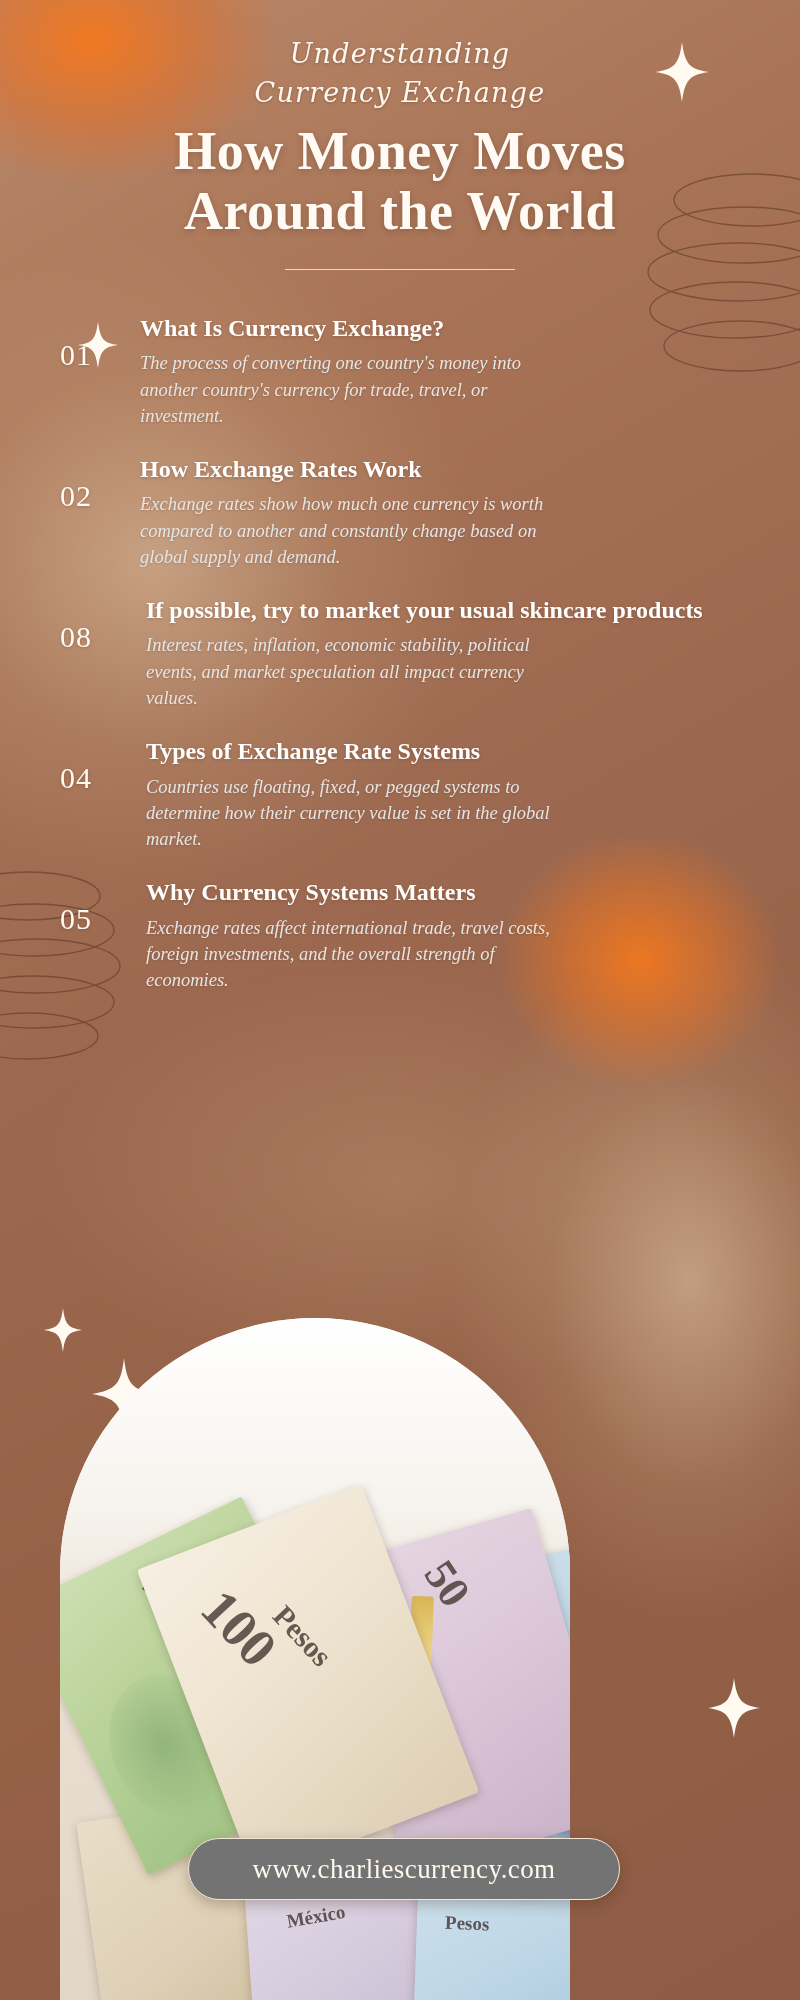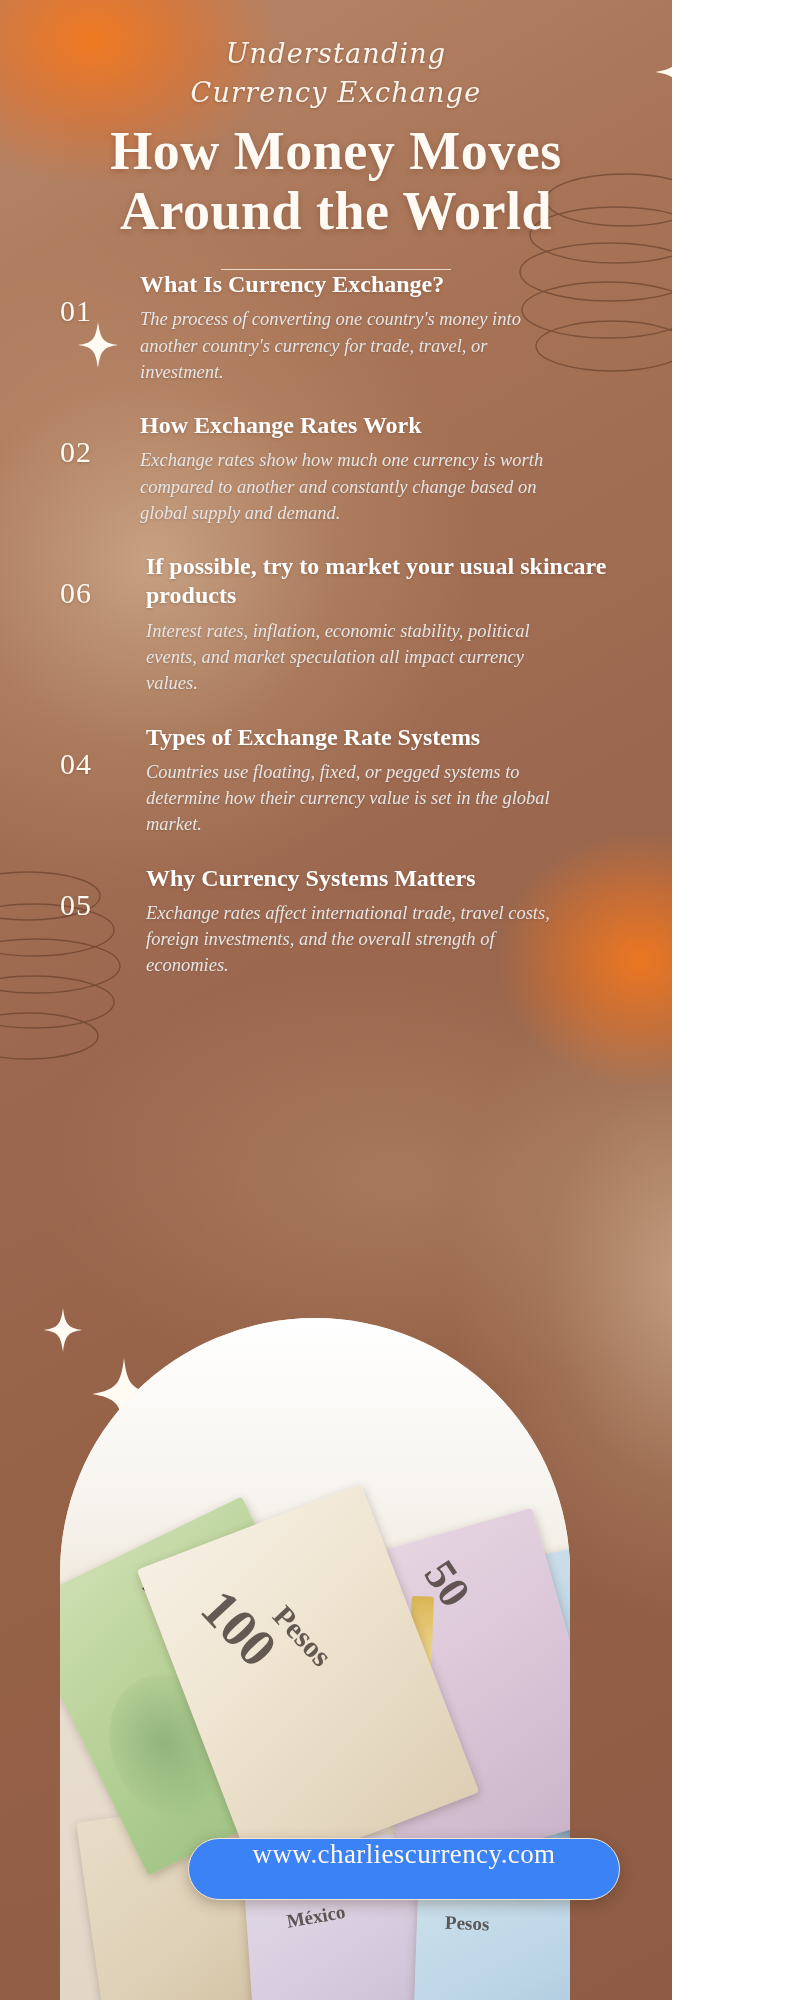--- a/index.html
+++ b/index.html
@@ -4,21 +4,21 @@
 <style>
   * { box-sizing: border-box; margin: 0; padding: 0; }
   html, body {
     width: 800px;
     height: 2000px;
     overflow: hidden;
     font-family: "Liberation Serif", serif;
   }
   #poster {
     position: relative;
-    width: 672px;
+    width: 800px;
     height: 2000px;
     background: #9d6d52;
     overflow: hidden;
   }
 
   
   .bg-base {
     position: absolute; inset: 0;
     background:
       radial-gradient(ellipse 260px 200px at 92px 40px, rgba(243,120,30,0.95) 0%, rgba(230,110,35,0.5) 40%, rgba(170,110,80,0) 72%),
@@ -67,21 +67,21 @@
     padding: 0 98px;
     text-shadow: 0 2px 6px rgba(85,50,30,.33);
   }
   .divider {
     width: 230px; height: 1px;
     background: rgba(255,248,240,.75);
     margin: 28px auto 0;
   }
 
   
-  .list { position: relative; padding: 0 63px 0 60px; }
+  .list { position: relative; margin-top: 44px; padding: 0 63px 0 60px; }
   .item { display: flex; align-items: flex-start; margin-bottom: 26px; }
   .num {
     flex: 0 0 78px;
     color: #fffaf2;
     font-family: "Liberation Serif", serif;
     font-size: 30px;
     letter-spacing: 1px;
     padding-top: 24px;
     text-shadow: 0 1px 3px rgba(85,50,30,.3);
   }
@@ -201,23 +201,24 @@
   .bbot3 .lbl { left: 28px; top: 56px; font-size: 19px; }
 
   
   .url-pill {
     position: absolute;
     left: 188px;
     top: 1838px;
     width: 432px;
     height: 62px;
     border-radius: 31px;
-    background: #3b82f6;
+    background: #737373;
     border: 1.5px solid #f3e6d6;
     display: flex;
+    align-items: center;
     justify-content: center;
     box-shadow: 0 4px 14px rgba(60,35,20,.3);
   }
   .url-pill span {
     color: #fff8ef;
     font-family: "Liberation Serif", serif;
     font-size: 27px;
     letter-spacing: .4px;
   }
 </style>
@@ -300,21 +301,21 @@
 
     <div class="item">
       <div class="num">02</div>
       <div class="item-body">
         <div class="item-title">How Exchange Rates Work</div>
         <div class="item-text">Exchange rates show how much one currency is worth compared to another and constantly change based on global supply and demand.</div>
       </div>
     </div>
 
     <div class="item indent">
-      <div class="num">06</div>
+      <div class="num">08</div>
       <div class="item-body">
         <div class="item-title">If possible, try to market your usual skincare products</div>
         <div class="item-text">Interest rates, inflation, economic stability, political events, and market speculation all impact currency values.</div>
       </div>
     </div>
 
     <div class="item indent">
       <div class="num">04</div>
       <div class="item-body">
         <div class="item-title">Types of Exchange Rate Systems</div>

